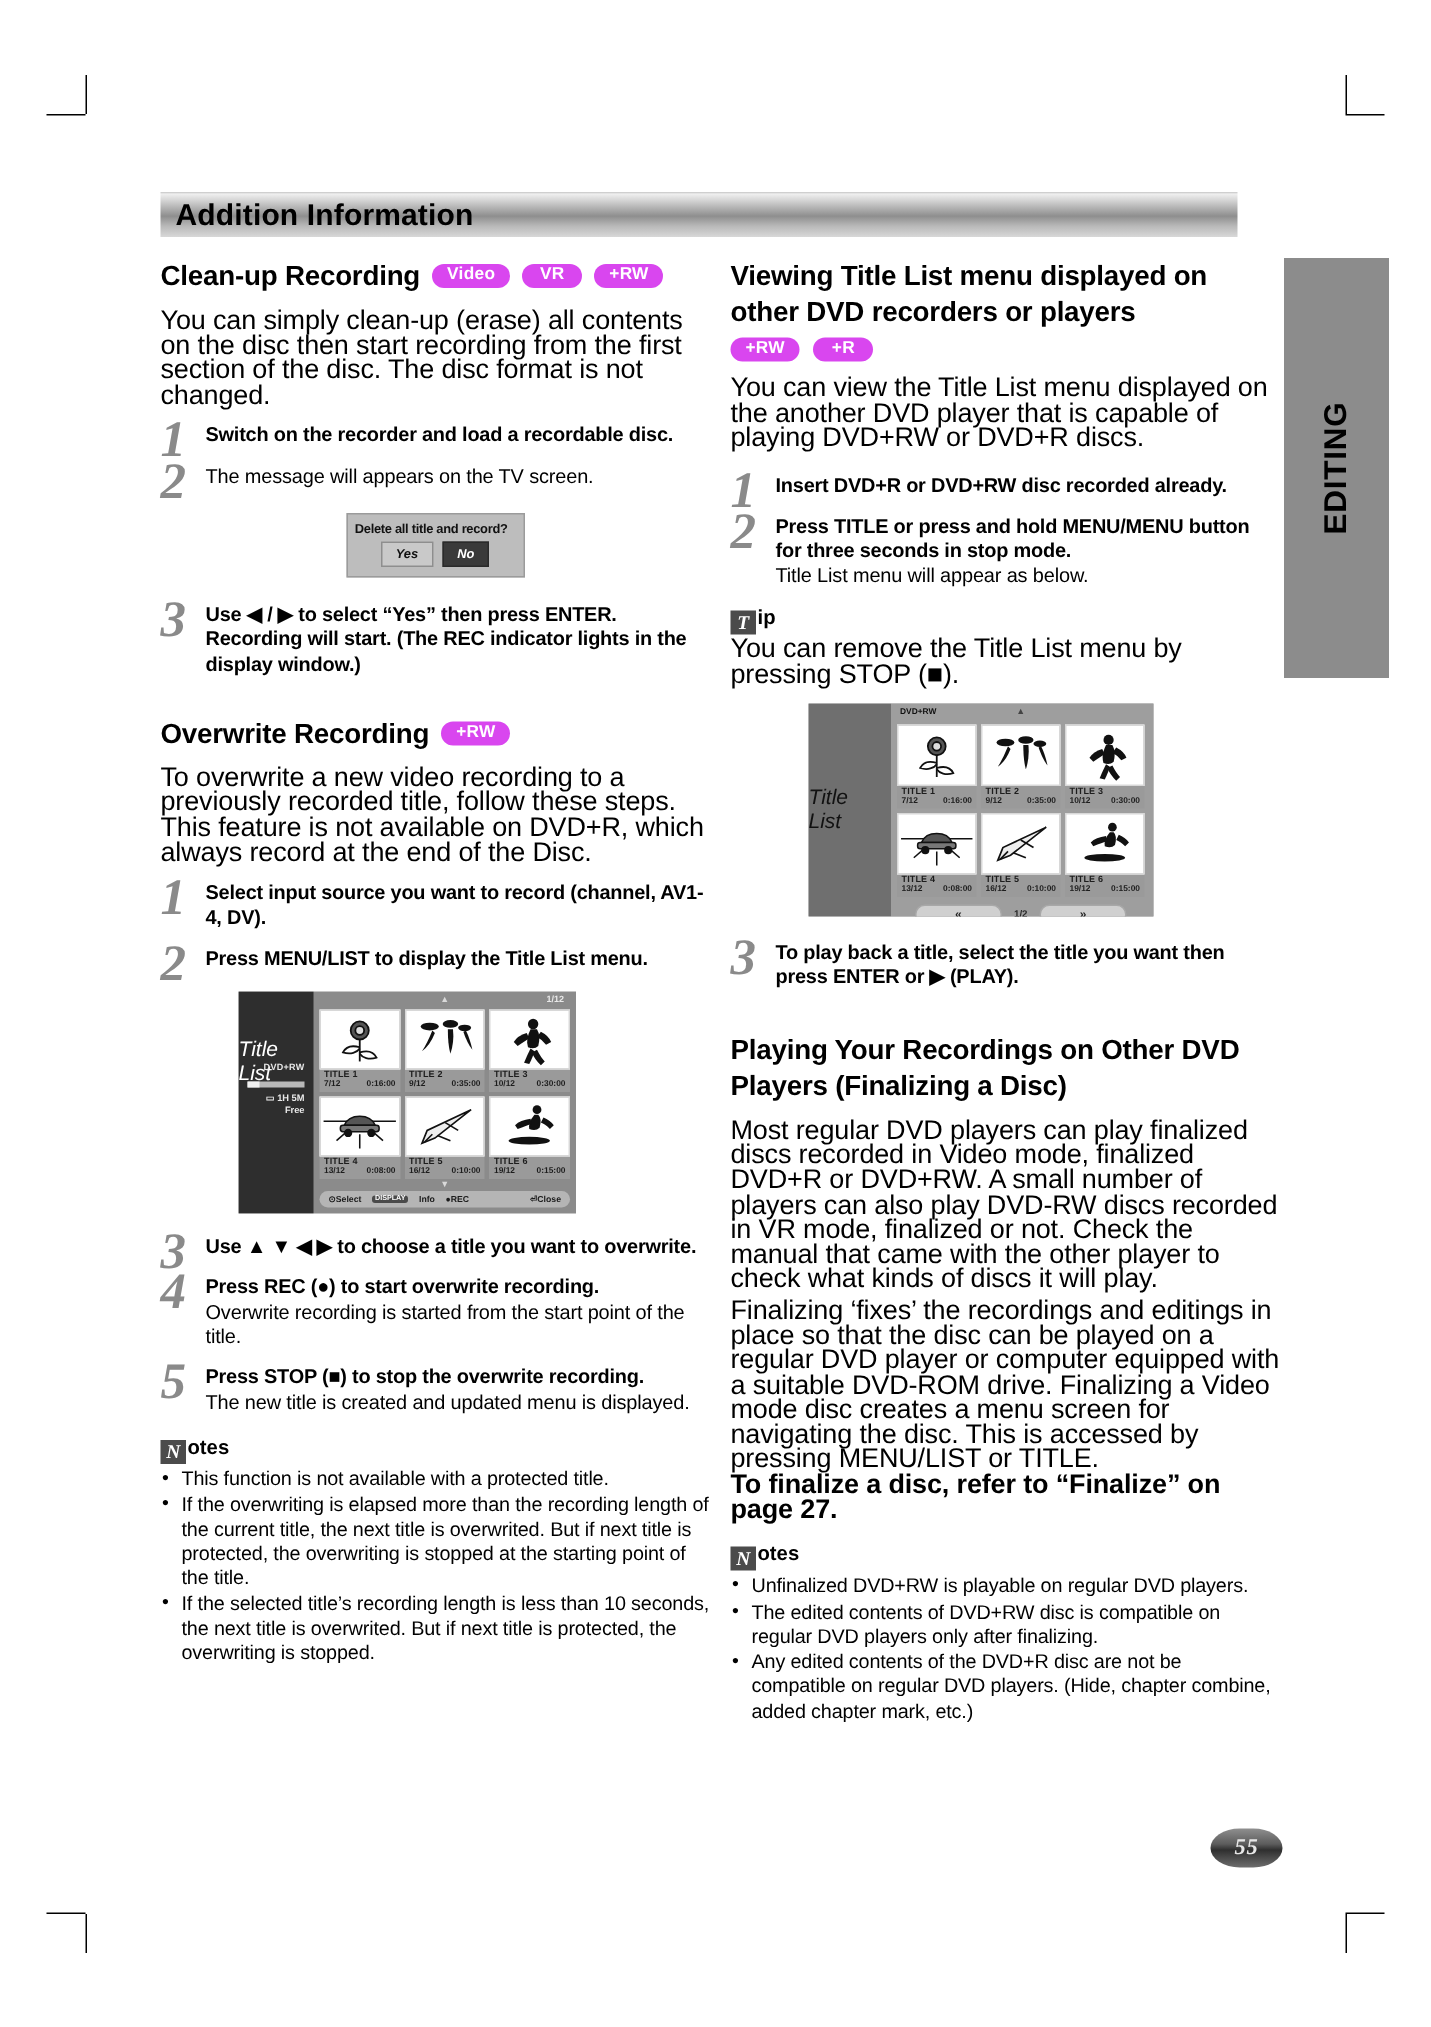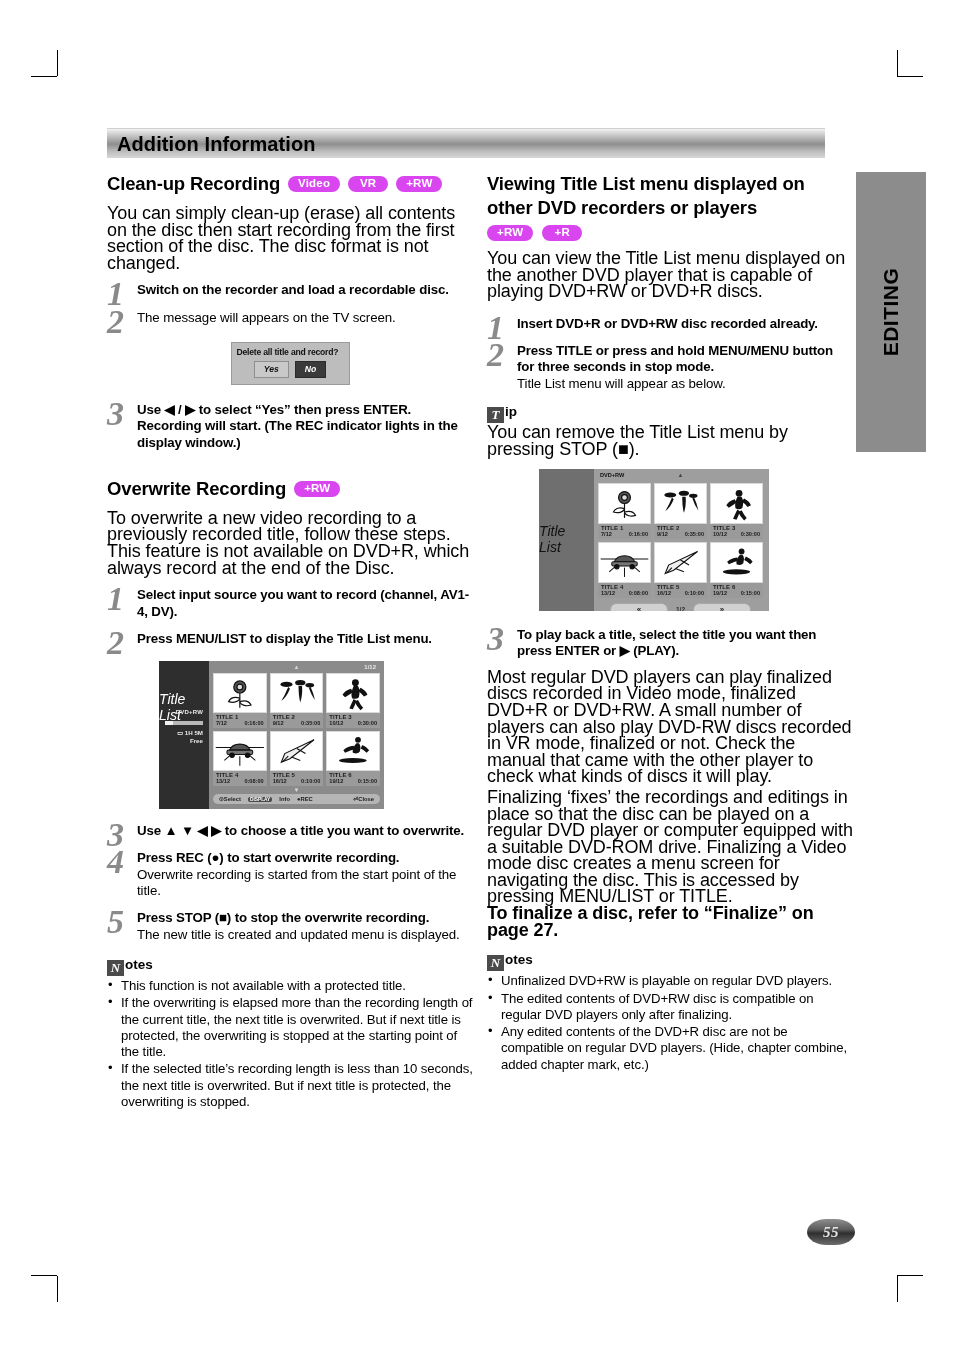--- a/index.html
+++ b/index.html
@@ -568,20 +568,21 @@
           <div class="pill">»</div>
         </div>
       </div>
     </div>
 
     <div class="step" style="margin-top:16px;">
       <span class="num">3</span>
       <div class="lead">To play back a title, select the title you want then press ENTER or ▶ (PLAY).</div>
     </div>
 
+    <h2 class="sec" style="margin-top:28px;">Playing Your Recordings on Other DVD Players (Finalizing a Disc)</h2>
     <p class="body">Most regular DVD players can play finalized discs recorded in Video mode, finalized DVD+R or DVD+RW. A small number of players can also play DVD-RW discs recorded in VR mode, finalized or not. Check the manual that came with the other player to check what kinds of discs it will play.</p>
     <p class="body" style="margin-top:4px;">Finalizing ‘fixes’ the recordings and editings in place so that the disc can be played on a regular DVD player or computer equipped with a suitable DVD-ROM drive. Finalizing a Video mode disc creates a menu screen for navigating the disc. This is accessed by pressing MENU/LIST or TITLE.</p>
     <p class="body tight" style="font-weight:bold;margin-top:0;">To finalize a disc, refer to “Finalize” on page 27.</p>
 
     <div class="note-head">
       <span class="glyph-box">N</span><span>otes</span>
     </div>
     <ul class="notes">
       <li>Unfinalized DVD+RW is playable on regular DVD players.</li>
       <li>The edited contents of DVD+RW disc is compatible on regular DVD players only after finalizing.</li>

